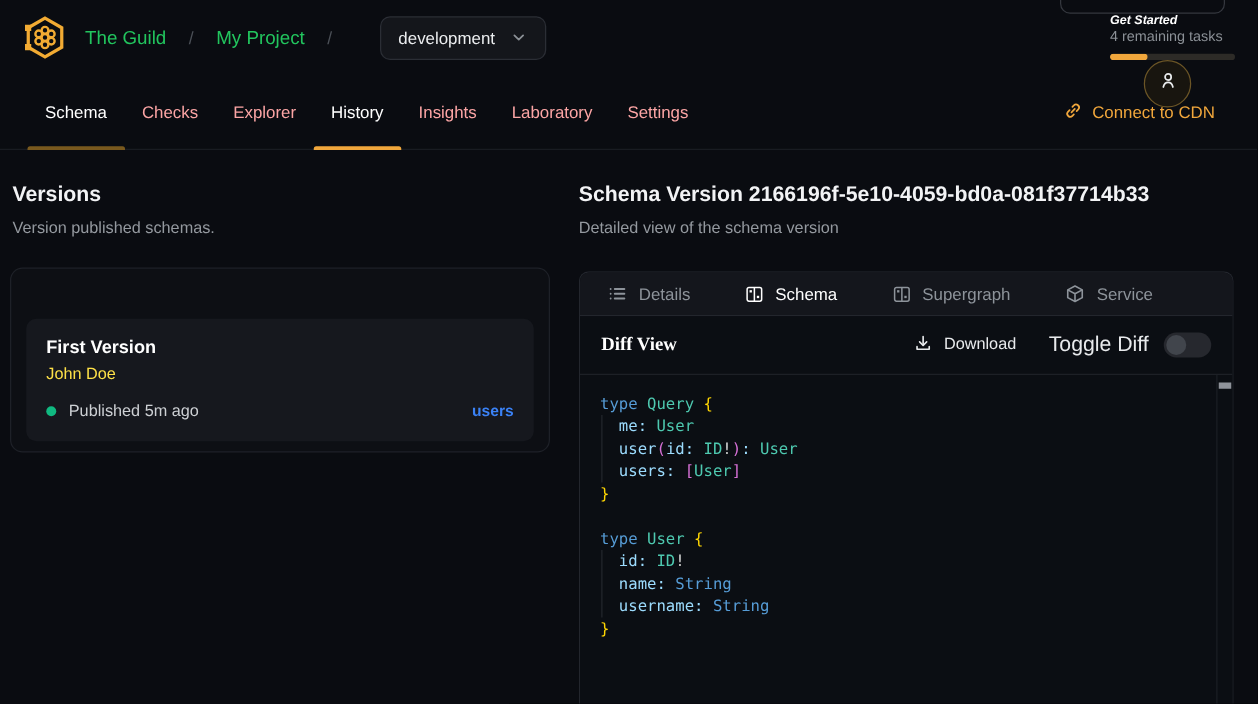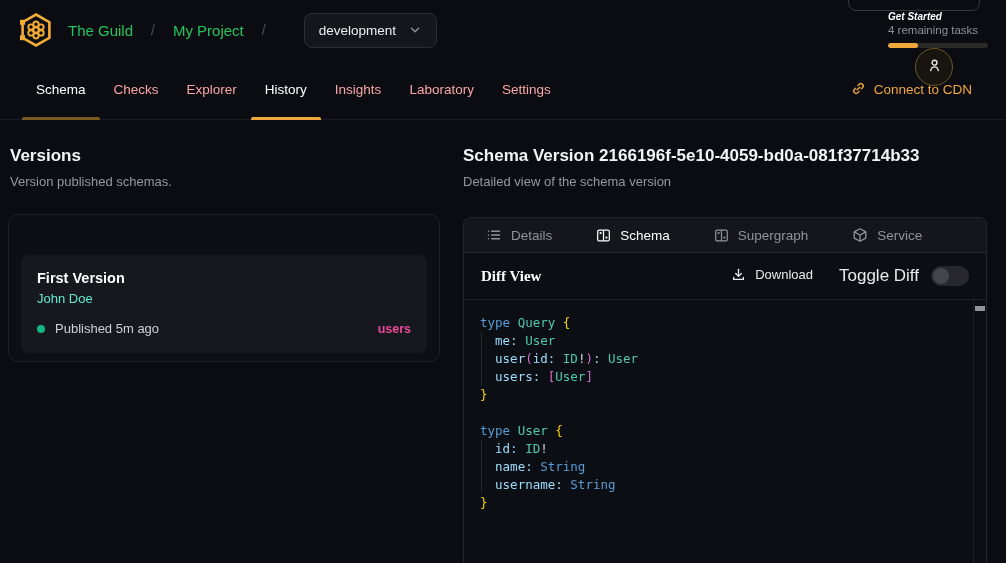--- a/index.html
+++ b/index.html
@@ -36,24 +36,24 @@
   .nav-ind.dim { background:#79591e; }
   .connect-cdn { margin-left:auto; margin-right:34px; align-self:center; display:flex; align-items:center; gap:8px; color:var(--accent); font-size:13.5px; cursor:pointer; }
   
   .main { position:absolute; top:120px; left:0; right:0; bottom:0; display:flex; }
   .left-col { width:460px; flex:none; padding:26px 20px 0 10px; }
   .left-col h2, .right-col h2 { margin:0; font-size:17px; font-weight:700; color:#f2f3f5; }
   .panel-sub { margin:8px 0 0; font-size:13px; color:#94999f; }
   .outer-card { margin-top:25px; margin-left:-2px; background:#0d0f14; border:1px solid #1e2128; border-radius:10px; padding:40px 12px 8px; }
   .version-item { background:#16181e; border-radius:8px; padding:15px 16px 17px; cursor:pointer; }
   .v-title { font-size:14.5px; font-weight:700; }
-  .v-author { font-size:13px; color:#5eead4; margin-top:5px; }
+  .v-author { font-size:13px; color:#fde047; margin-top:5px; }
   .v-status { display:flex; align-items:center; margin-top:15px; font-size:13px; color:#cdd0d4; }
   .pub-dot { width:8px; height:8px; border-radius:50%; background:#10b981; margin-right:10px; flex:none; }
-  .v-service { margin-left:auto; font-weight:700; font-size:12.5px; color:#ec4899; }
+  .v-service { margin-left:auto; font-weight:700; font-size:12.5px; color:#3b82f6; }
   .right-col { flex:1; min-width:0; padding:26px 19px 0 3px; }
   .detail-panel { margin-top:28px; height:437px; border:1px solid #23262d; border-bottom:none; border-radius:8px 8px 0 0; overflow:hidden; display:flex; flex-direction:column; }
   .tabs-row { height:35px; flex:none; background:#14161c; border-bottom:1px solid #23262d; display:flex; align-items:center; padding:0 22px; gap:44px; }
   .dtab { display:flex; align-items:center; gap:9px; font-size:13.5px; color:#8d939a; cursor:pointer; }
   .dtab.active { color:#fff; font-weight:500; }
   .dtab .dicon { display:flex; }
   .diff-row { height:47px; flex:none; display:flex; align-items:center; padding:0 17px; border-bottom:1px solid #1d2026; background:#0b0e13; }
   .diff-title { font-size:15px; font-weight:700;font-family:Liberation Serif, serif; }
   .diff-actions { margin-left:auto; display:flex; align-items:center; gap:26px; }
   .download-btn { display:flex; align-items:flex-start; gap:9px; font-size:13px; color:#e8eaec; cursor:pointer; }

